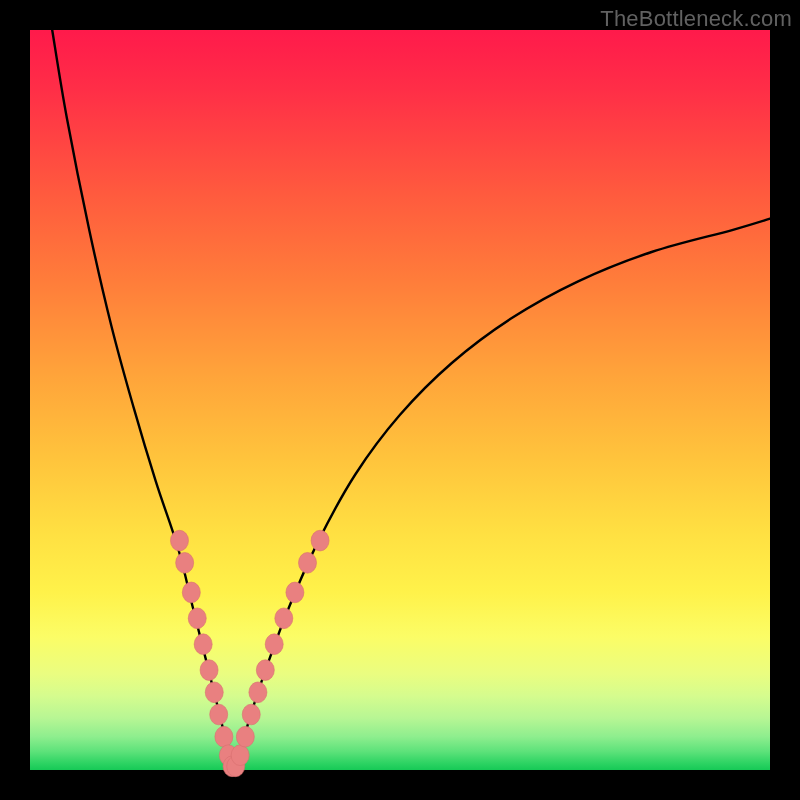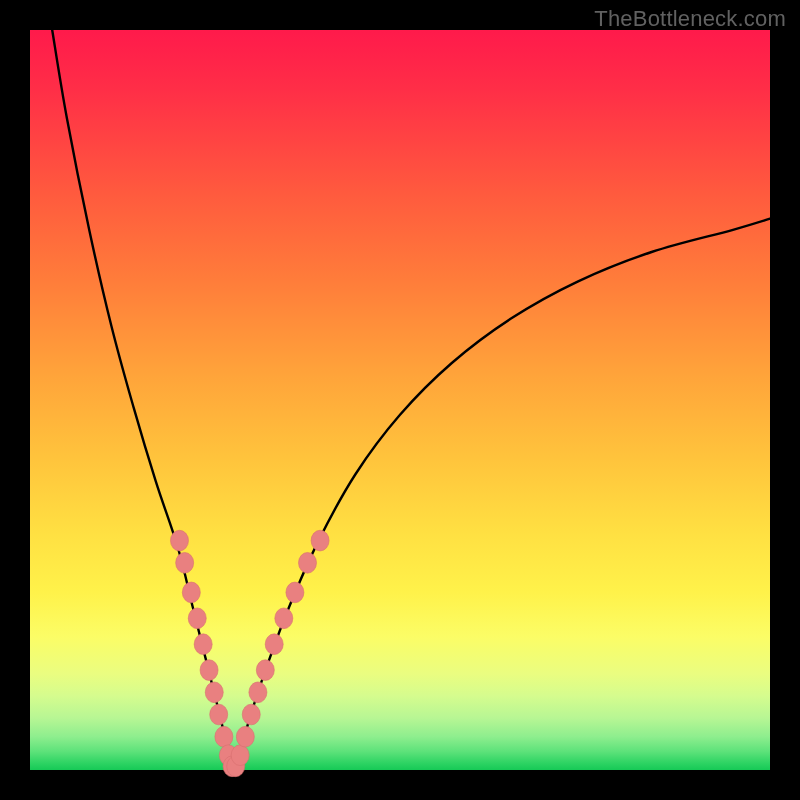--- a/index.html
+++ b/index.html
@@ -40,21 +40,21 @@
       #b7f694 93%,
       #8eee8e 95.5%,
       #5de27a 97.5%,
       #2fd464 99%,
       #16c956 100%
     );
   }
   .watermark {
     position: absolute;
     top: 6px;
-    right: 14px;
+    right: 8px;
     color: #616161;
     font-size: 22px;
     letter-spacing: 0.2px;
     font-family: Arial, Helvetica, sans-serif;
     user-select: none;
   }
   svg.curve {
     position: absolute;
     left: 0;
     top: 0;

